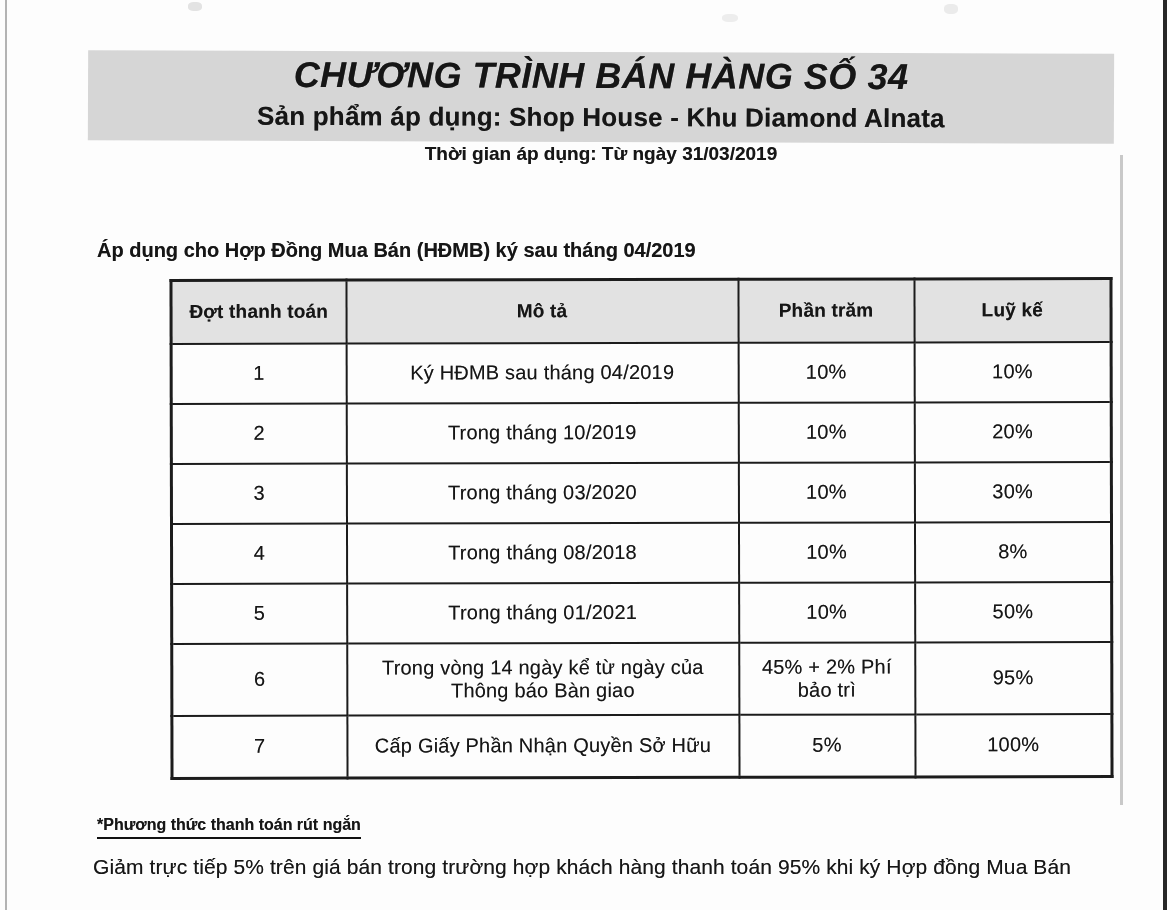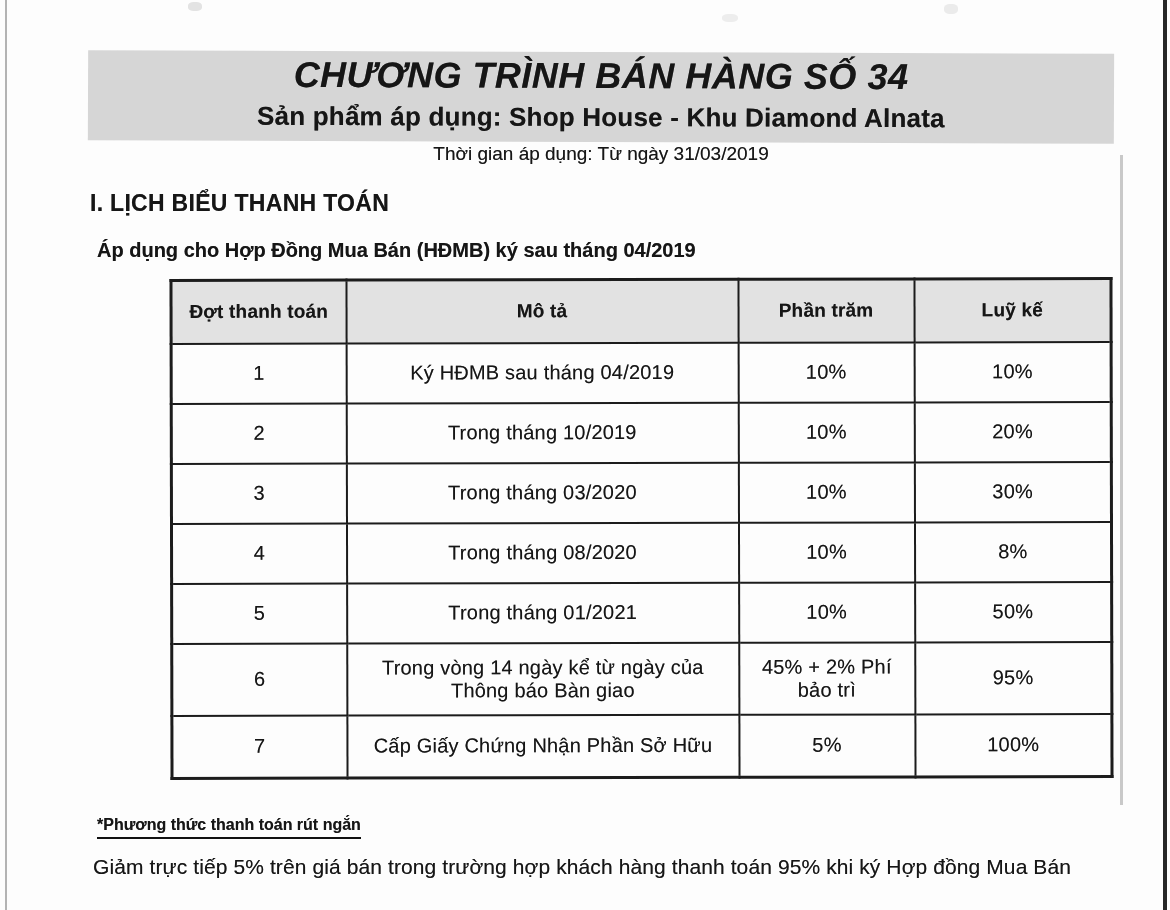--- a/index.html
+++ b/index.html
@@ -63,21 +63,21 @@
     font-size: 26px;
     line-height: 38px;
     font-weight: bold;
     letter-spacing: 0.2px;
   }
   .apply-period {
     position: absolute; left: 88px; top: 143px;
     width: 1026px;
     text-align: center;
     font-size: 19px;
-    font-weight: normal;
+    font-weight: bold;
   }
 
   .section-heading {
     position: absolute; left: 90px; top: 190px;
     font-size: 23px;
     font-weight: bold;
     letter-spacing: 0.3px;
   }
   .section-subheading {
     position: absolute; left: 97px; top: 239px;
@@ -141,21 +141,20 @@
   <div class="smudge s2"></div>
   <div class="smudge s3"></div>
 
   <div class="banner">
     <div class="doc-title txt">CHƯƠNG TRÌNH BÁN HÀNG SỐ 34</div>
     <div class="doc-subtitle txt">Sản phẩm áp dụng: Shop House - Khu Diamond Alnata</div>
   </div>
 
   <div class="apply-period txt">Thời gian áp dụng: Từ ngày 31/03/2019</div>
 
-  <div class="section-heading txt">I. LỊCH BIỂU THANH TOÁN</div>
   <div class="section-subheading txt">Áp dụng cho Hợp Đồng Mua Bán (HĐMB) ký sau tháng 04/2019</div>
 
   <table class="pay-table">
     <colgroup>
       <col style="width:175px">
       <col style="width:392px">
       <col style="width:176px">
       <col style="width:197px">
     </colgroup>
     <thead>
@@ -180,39 +179,39 @@
         <td class="c-cum">20%</td>
       </tr>
       <tr>
         <td class="c-no">3</td>
         <td class="c-desc">Trong tháng 03/2020</td>
         <td class="c-pct">10%</td>
         <td class="c-cum">30%</td>
       </tr>
       <tr>
         <td class="c-no">4</td>
-        <td class="c-desc">Trong tháng 08/2020</td>
+        <td class="c-desc">Trong tháng 08/2018</td>
         <td class="c-pct">10%</td>
         <td class="c-cum">8%</td>
       </tr>
       <tr>
         <td class="c-no">5</td>
         <td class="c-desc">Trong tháng 01/2021</td>
         <td class="c-pct">10%</td>
         <td class="c-cum">50%</td>
       </tr>
       <tr>
         <td class="c-no">6</td>
         <td class="c-desc">Trong vòng 14 ngày kể từ ngày của Thông báo Bàn giao</td>
         <td class="c-pct">45% + 2% Phí bảo trì</td>
         <td class="c-cum">95%</td>
       </tr>
       <tr>
         <td class="c-no">7</td>
-        <td class="c-desc">Cấp Giấy Chứng Nhận Phần Sở Hữu</td>
+        <td class="c-desc">Cấp Giấy Phần Nhận Quyền Sở Hữu</td>
         <td class="c-pct">5%</td>
         <td class="c-cum">100%</td>
       </tr>
     </tbody>
   </table>
 
   <div class="foot-title txt">*Phương thức thanh toán rút ngắn</div>
   <div class="foot-body txt">Giảm trực tiếp 5% trên giá bán trong trường hợp khách hàng thanh toán 95% khi ký Hợp đồng Mua Bán</div>
 
 </div>

